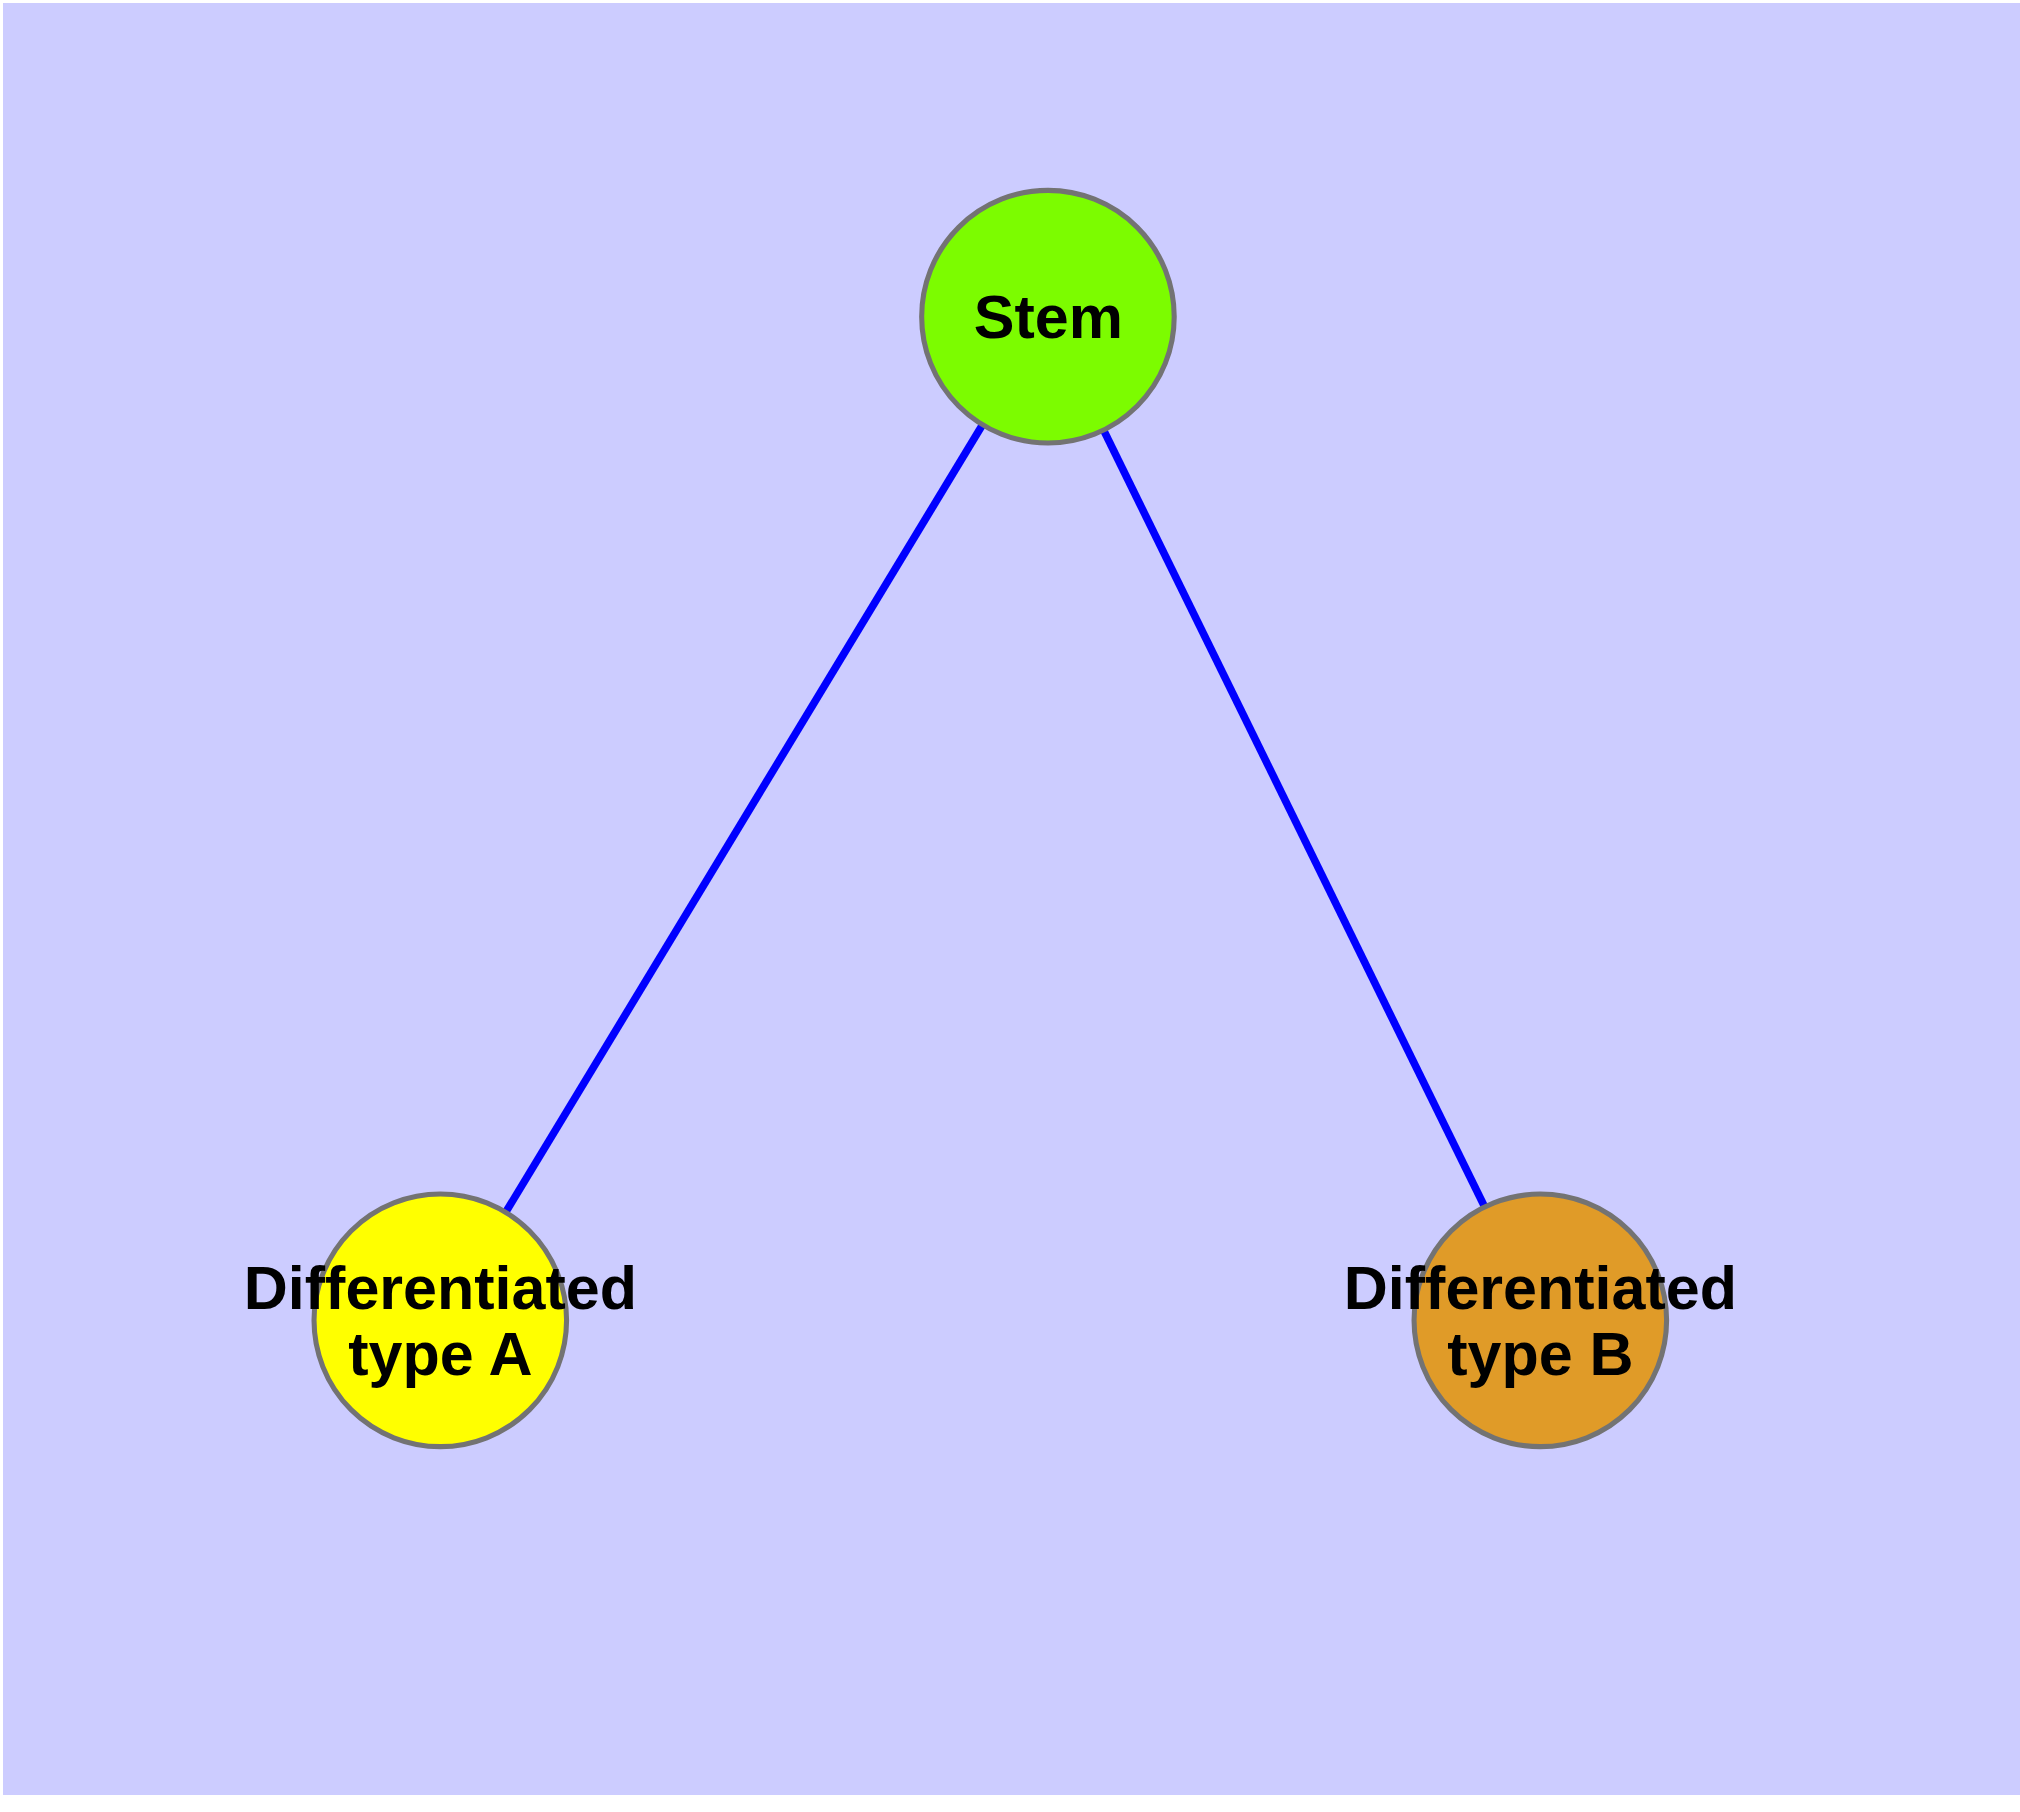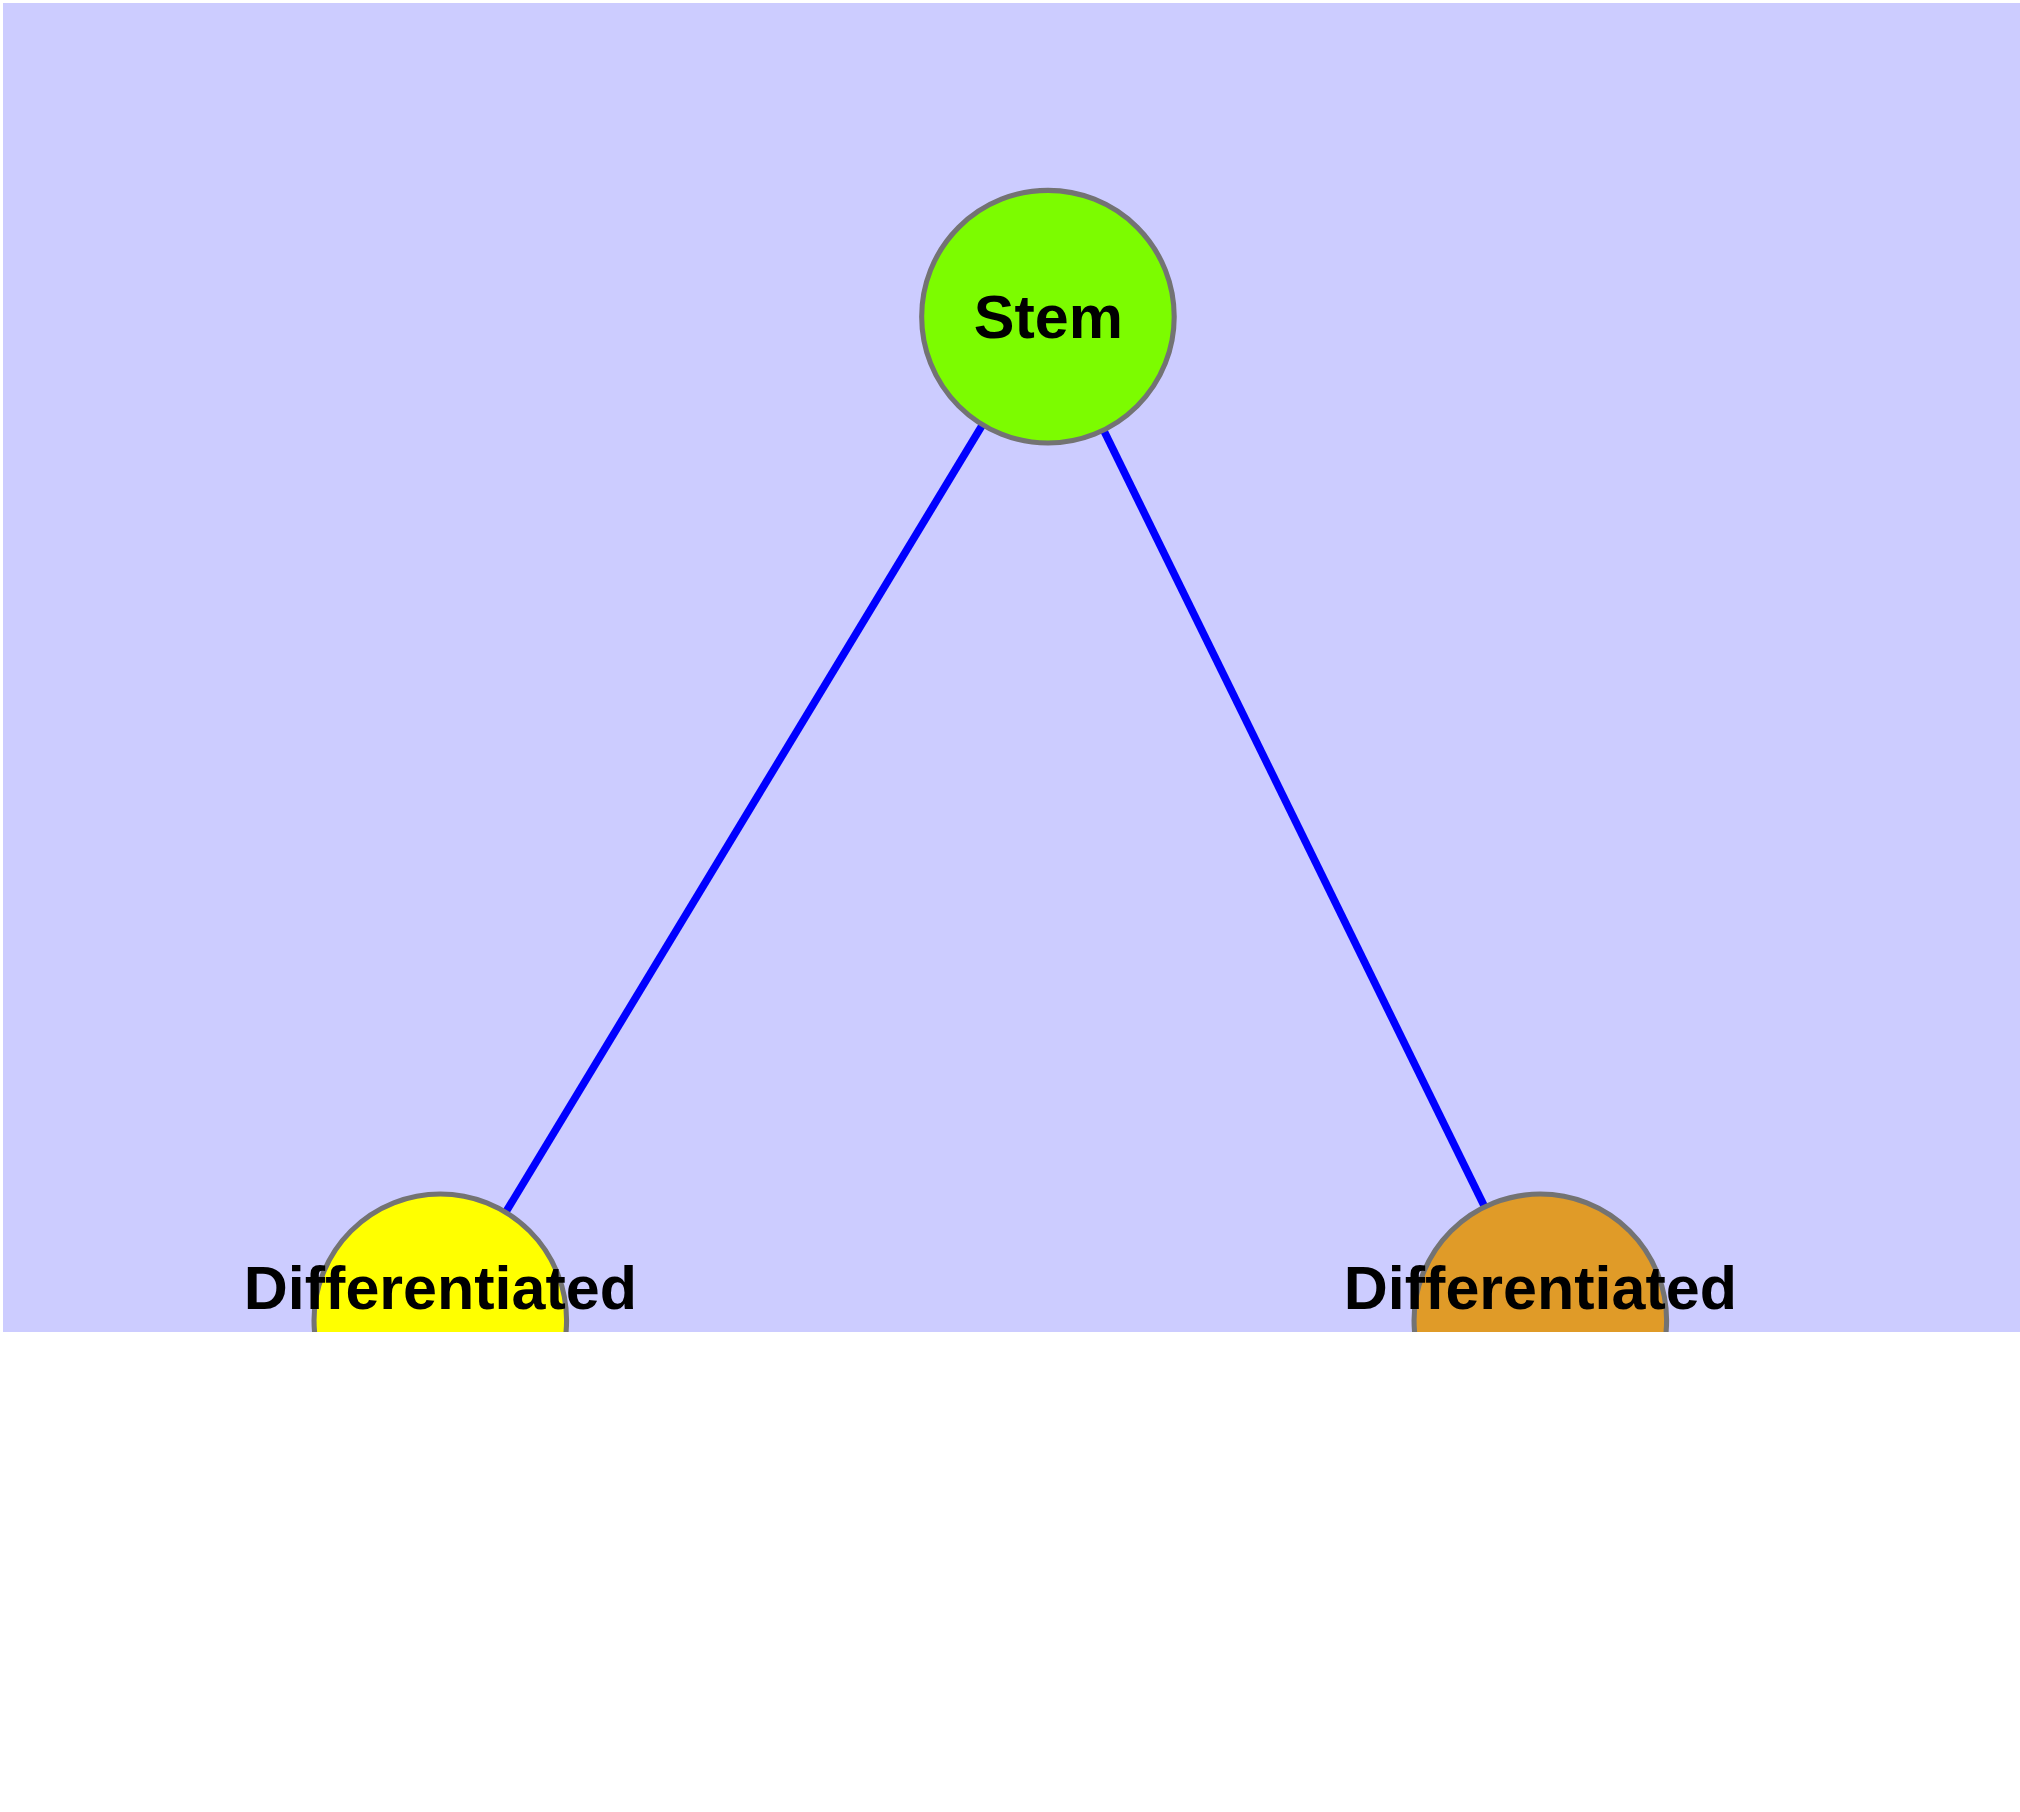--- a/index.html
+++ b/index.html
@@ -13,21 +13,21 @@
     height: 1812px;
     overflow: hidden;
     font-family: "Liberation Sans", "DejaVu Sans", sans-serif;
   }
 
   #canvas {
     position: absolute;
     left: 3.4px;
     top: 3.4px;
     width: 2017px;
-    height: 1329px;
+    height: 1792px;
     background: #ccccff;
     overflow: hidden;
   }
 
   #graph-svg {
     position: absolute;
     left: 0;
     top: 0;
     width: 2017px;
     height: 1809px;

